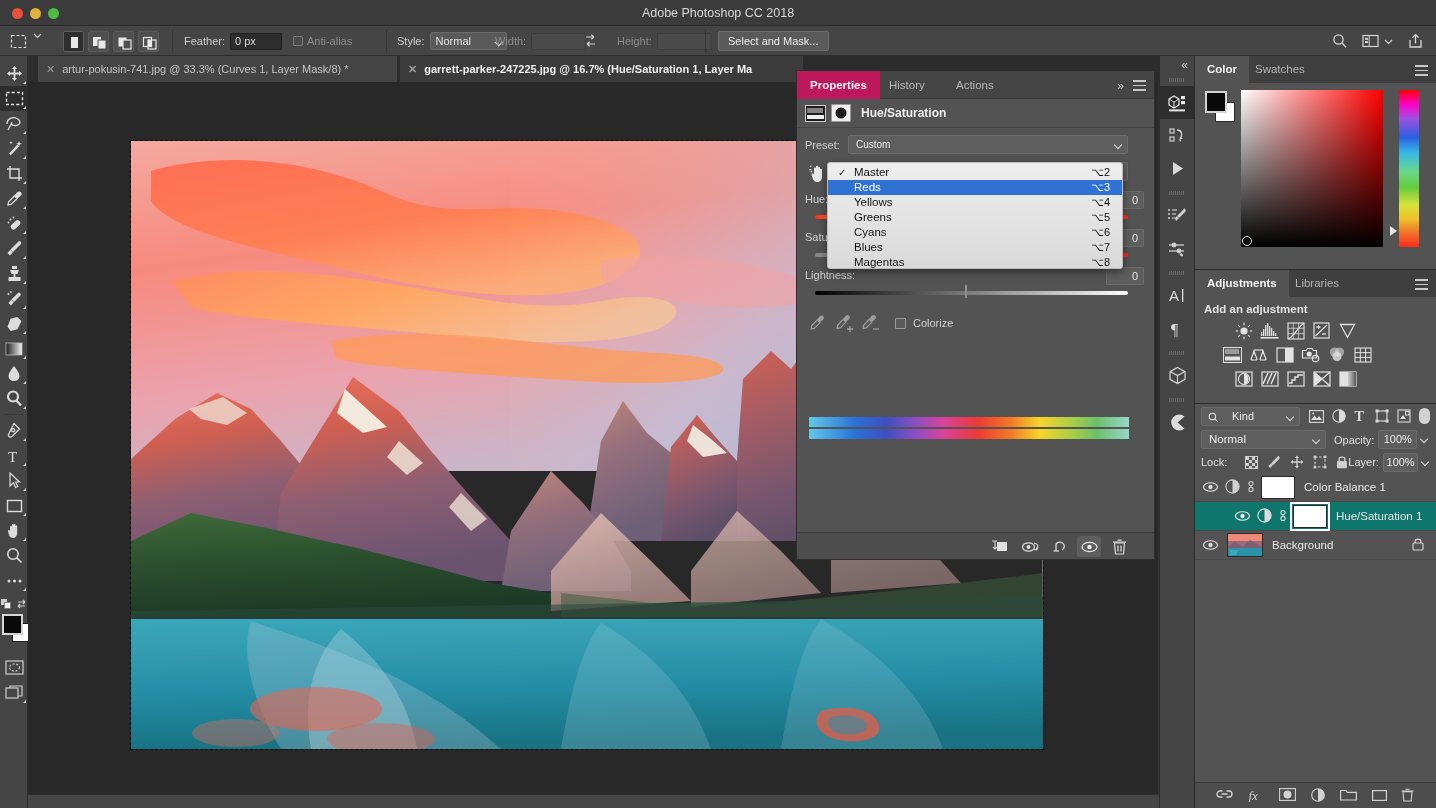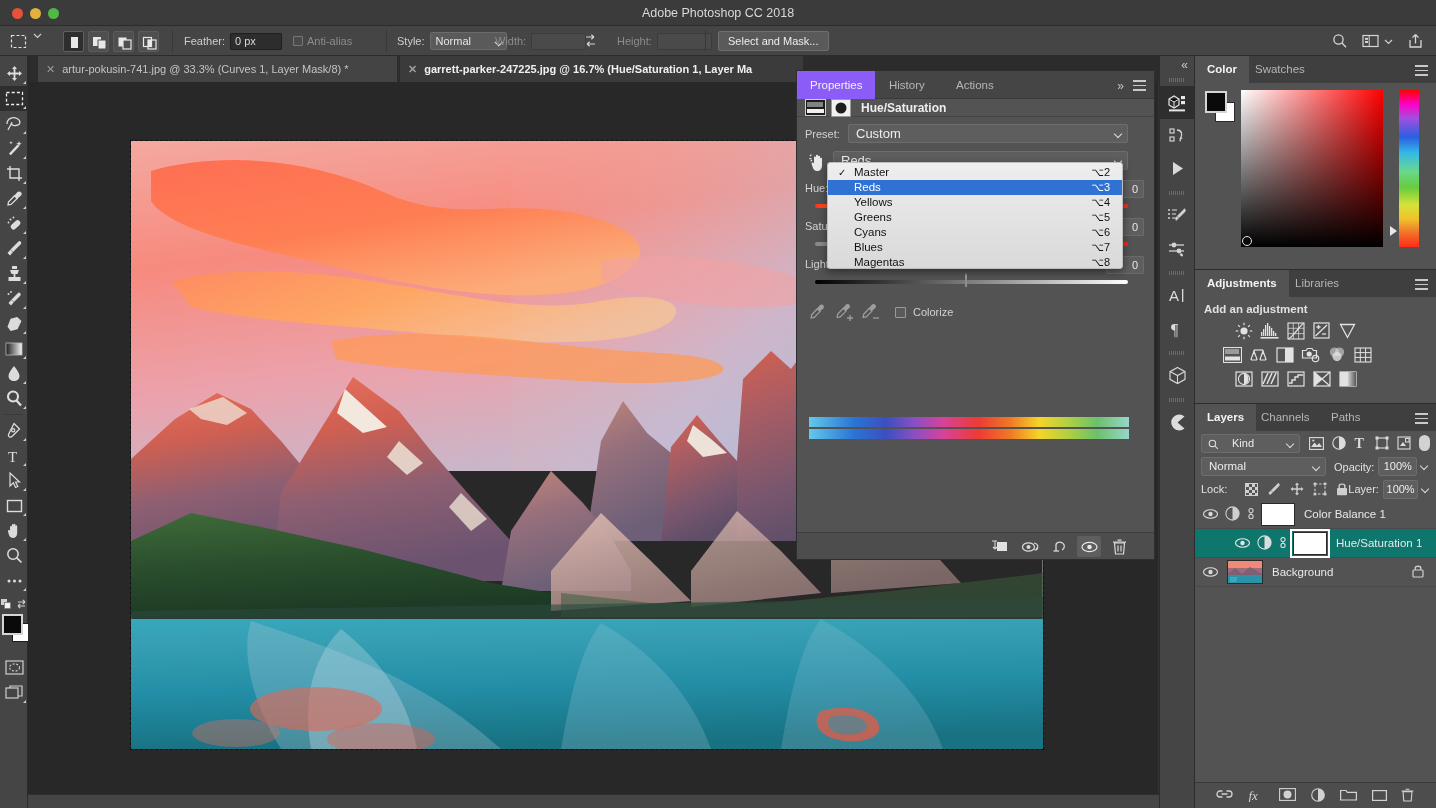--- a/index.html
+++ b/index.html
@@ -61,31 +61,31 @@
   #docwin { position:absolute; left:102px; top:58px; width:914px; height:610px; }
   #marchant { position:absolute; left:0; top:0; width:914px; height:610px;
      border:1px dashed #111; box-shadow:0 0 0 1px rgba(255,255,255,.35) inset; overflow:hidden; }
   #photo { position:absolute; left:0; top:0; width:912px; height:608px; overflow:hidden; }
 
   
   #props { position:absolute; left:796px; top:70px; width:359px; height:490px;
      background:#535353; border:1px solid #2e2e2e; }
   #props .panel-tabs { height:28px; background:#454545; position:relative; border-bottom:1px solid #3a3a3a; }
   .ptab { position:absolute; top:0; height:28px; line-height:28px; padding:0 13px; font-size:11.5px; color:#b7b7b7; }
-  .ptab.active { background:#8b5cf6; color:#f2f2f2; font-weight:normal; }
+  .ptab.active { background:#be185d; color:#f2f2f2; font-weight:bold; }
   .panel-menu { position:absolute; right:8px; top:9px; width:13px; }
   .panel-menu i { display:block; height:1.6px; background:#c9c9c9; margin-bottom:3px; }
   .chevrons { position:absolute; right:30px; top:8px; color:#c6c6c6; font-size:12px; }
-  #props .head { height:18px; display:flex; align-items:center; padding-left:8px;
+  #props .head { height:29px; display:flex; align-items:center; padding-left:8px;
      border-bottom:1px solid #454545; }
   #props .head .ttl { font-size:12px; font-weight:bold; color:#eee; margin-left:10px; }
   .row { position:relative; height:24px; }
   .plabel { color:#d2d2d2; font-size:11px; }
   .pselect { background:#5e5e5e; border:1px solid #6d6d6d; height:19px; border-radius:2px;
-     color:#ededed; font-size:13px; line-height:17px; padding:0 18px 0 7px; position:relative; }
+     color:#ededed; font-size:10px; line-height:17px; padding:0 18px 0 7px; position:relative; }
   .pselect:after { content:""; position:absolute; right:6px; top:6px; width:5px; height:5px;
      border-right:1.4px solid #e0e0e0; border-bottom:1.4px solid #e0e0e0; transform:rotate(45deg); }
   .numfield { background:#5e5e5e; border:1px solid #6b6b6b; height:18px; width:38px;
      color:#e6e6e6; font-size:11px; line-height:16px; text-align:right; padding-right:5px; border-radius:1px; }
   .slider-track { height:4px; border-radius:2px; position:relative; }
   .slider-knob { position:absolute; top:-6px; width:13px; height:13px; background:#f2f2f2;
      border:1px solid #9b9b9b; }
   .knob-shape { width:13px; height:13px; background:#f4f4f4; border:1px solid #8e8e8e;
      clip-path:polygon(50% 0%, 100% 38%, 100% 100%, 0% 100%, 0% 38%); }
   .bar-grad { height:9px; }
@@ -1060,30 +1060,20 @@
                 <stop offset="0" stop-color="#cfcfcf"></stop>
                 <stop offset="1" stop-color="#585858"></stop>
               </linearGradient>
             </defs>
           </svg>
         </span>
     </div>
   </div>
 
   <div id="layerspanel">
-    <div class="rpanel-tabs">
-      <span class="rtab active" style="left:0;">Layers</span>
-      <span class="rtab" style="left:54px;">Channels</span>
-      <span class="rtab" style="left:124px;">Paths</span>
-      <span class="panel-menu">
-          <i></i>
-          <i></i>
-          <i></i>
-        </span>
-    </div>
 
     <div class="filterbar">
       <span class="kindsel">
         <svg width="11" height="11" viewBox="0 0 11 11" style="position:absolute; left:6px; top:4px;">
             <circle cx="4.4" cy="4.4" r="3.2" fill="none" stroke="#dcdcdc" stroke-width="1.1"></circle>
             <path d="M6.8 6.8 L9.8 9.8" stroke="#dcdcdc" stroke-width="1.1"></path>
           </svg>
         <span>Kind</span>
       </span>
       <span style="display:flex; gap:8px; margin-left:9px; align-items:center;">

